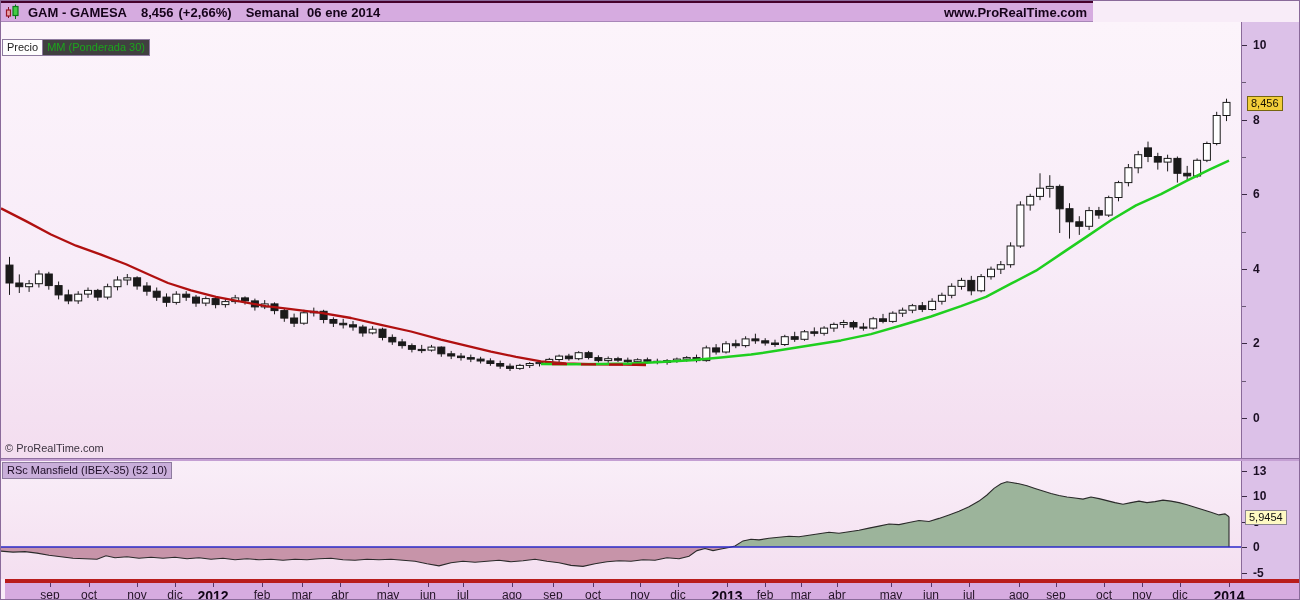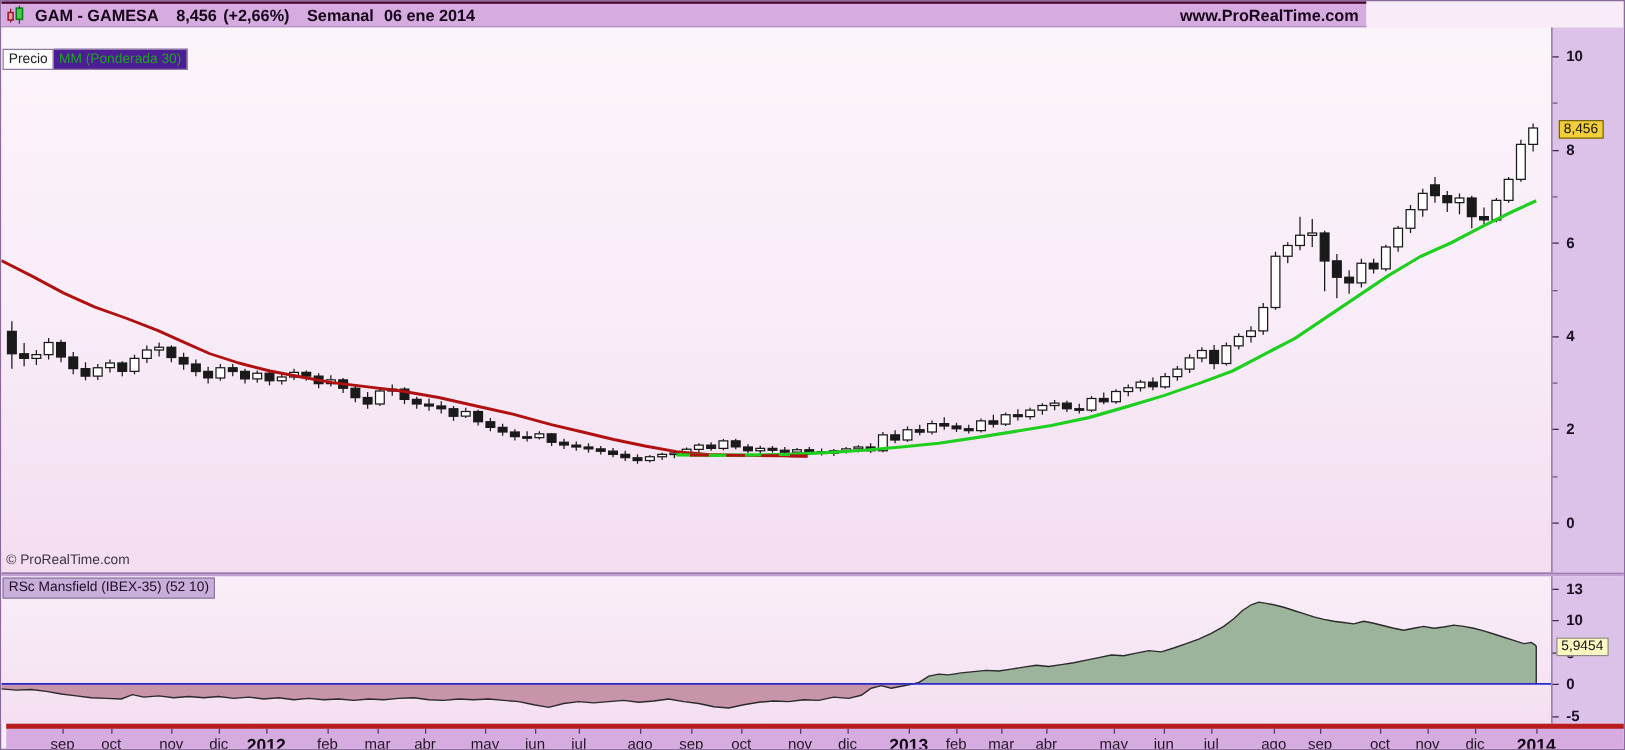--- a/index.html
+++ b/index.html
@@ -12,21 +12,21 @@
   .titlebar .icon{margin-left:4px;display:flex;align-items:center;}
   .titlebar .site{margin-left:auto;margin-right:6px;}
   
   .plotbg{position:absolute;left:0;top:21px;width:1240px;height:436px;background:linear-gradient(180deg,#fcf4fb 0%,#f8ecf8 55%,#f3ddef 100%);}
   .plotbg2{position:absolute;left:0;top:460px;width:1240px;height:118px;background:linear-gradient(180deg,#f9eef8 0%,#f4dff0 100%);}
   svg.plot{position:absolute;left:0;}
   
   .chiprow{position:absolute;left:1px;top:22px;display:flex;margin-top:16px;}
   .chip{height:15px;line-height:15px;font-size:11px;padding:0 4px;border:1px solid #8d7a9e;box-sizing:content-box;white-space:nowrap;}
   .chip.precio{background:#fdfdfd;color:#222;}
-  .chip.mm{background:#4c1d95;color:#1ca51c;border-left:none;}
+  .chip.mm{background:#404040;color:#1ca51c;border-left:none;}
   .chip.rsc{position:absolute;left:1px;top:461px;background:#c9aeda;color:#1d0d26;}
   .copyright{position:absolute;left:4px;top:441px;font-size:11px;color:#3c3440;}
   
   .divider{position:absolute;left:0;top:457px;width:1300px;height:3px;background:#c49fd3;border-top:1px solid #8f6fa0;box-sizing:border-box;}
   .yaxis{position:absolute;left:1240px;width:60px;background:#dcc1e8;border-left:1px solid #8a6a9a;box-sizing:border-box;}
   .yaxis.price{top:21px;height:436px;}
   .yaxis.rsc{top:460px;height:118px;}
   .ytick{position:absolute;left:0;width:5px;height:1px;background:#3a2a44;}
   .ytick.minor{width:4px;background:#6a5a74;}
   .ylab{position:absolute;left:11px;font-size:12px;font-weight:bold;color:#1c0f24;line-height:14px;}

